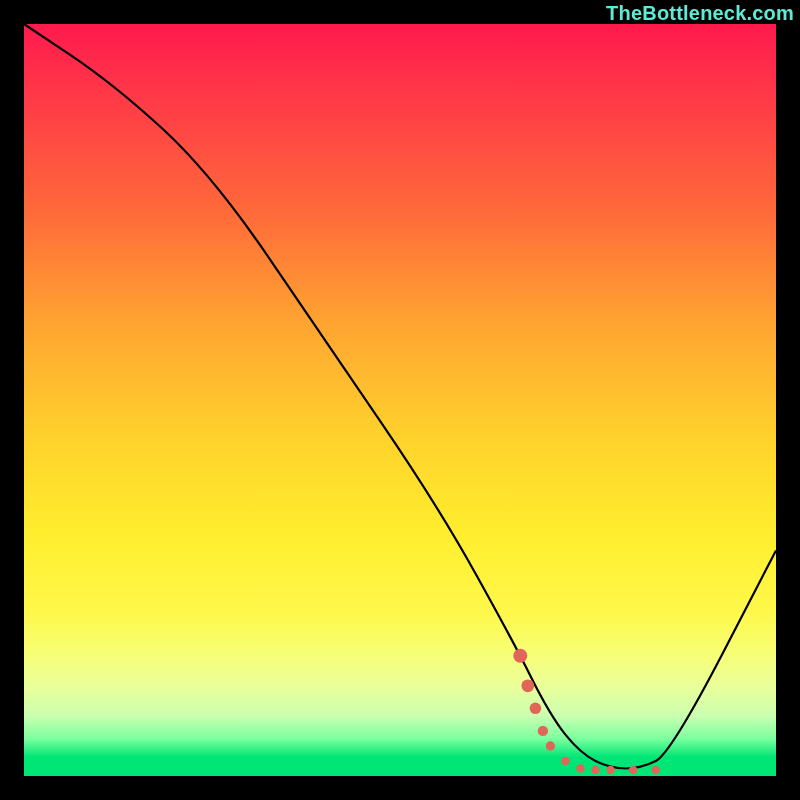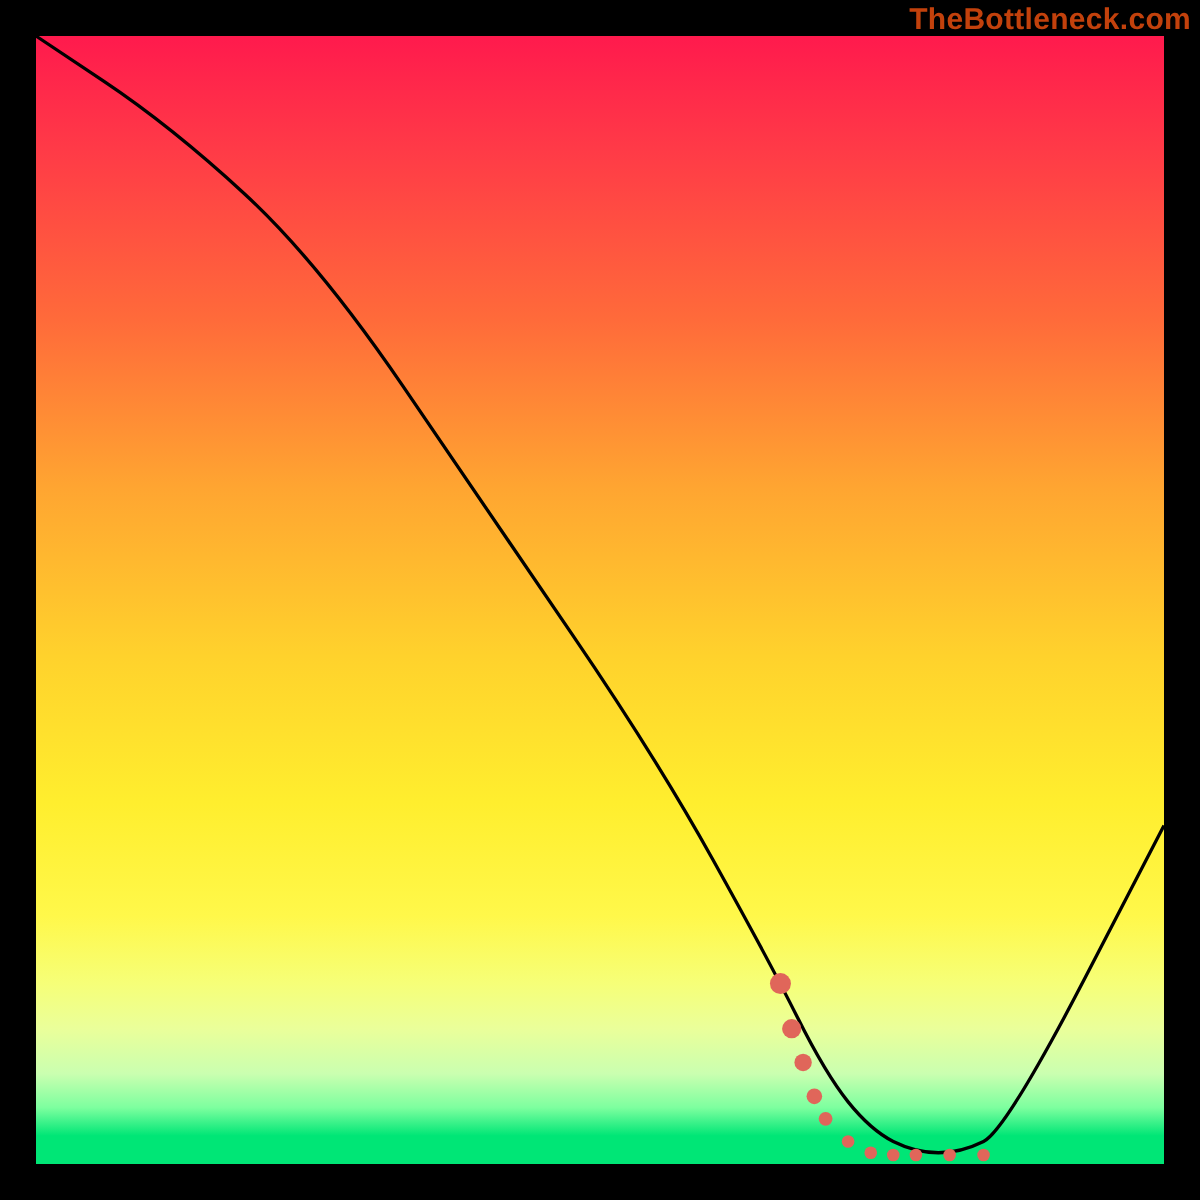--- a/index.html
+++ b/index.html
@@ -48,21 +48,21 @@
     left: 0;
     top: 0;
     width: 752px;
     height: 752px;
     overflow: visible;
   }
   .watermark {
     position: absolute;
     top: 2px;
     right: 6px;
-    color: #c2410c;
+    color: #5eead4;
     font-size: 20px;
     font-weight: 600;
     letter-spacing: 0.2px;
     user-select: none;
   }
 </style>
 </head>
 <body>
 
 <div class="watermark">TheBottleneck.com</div>

